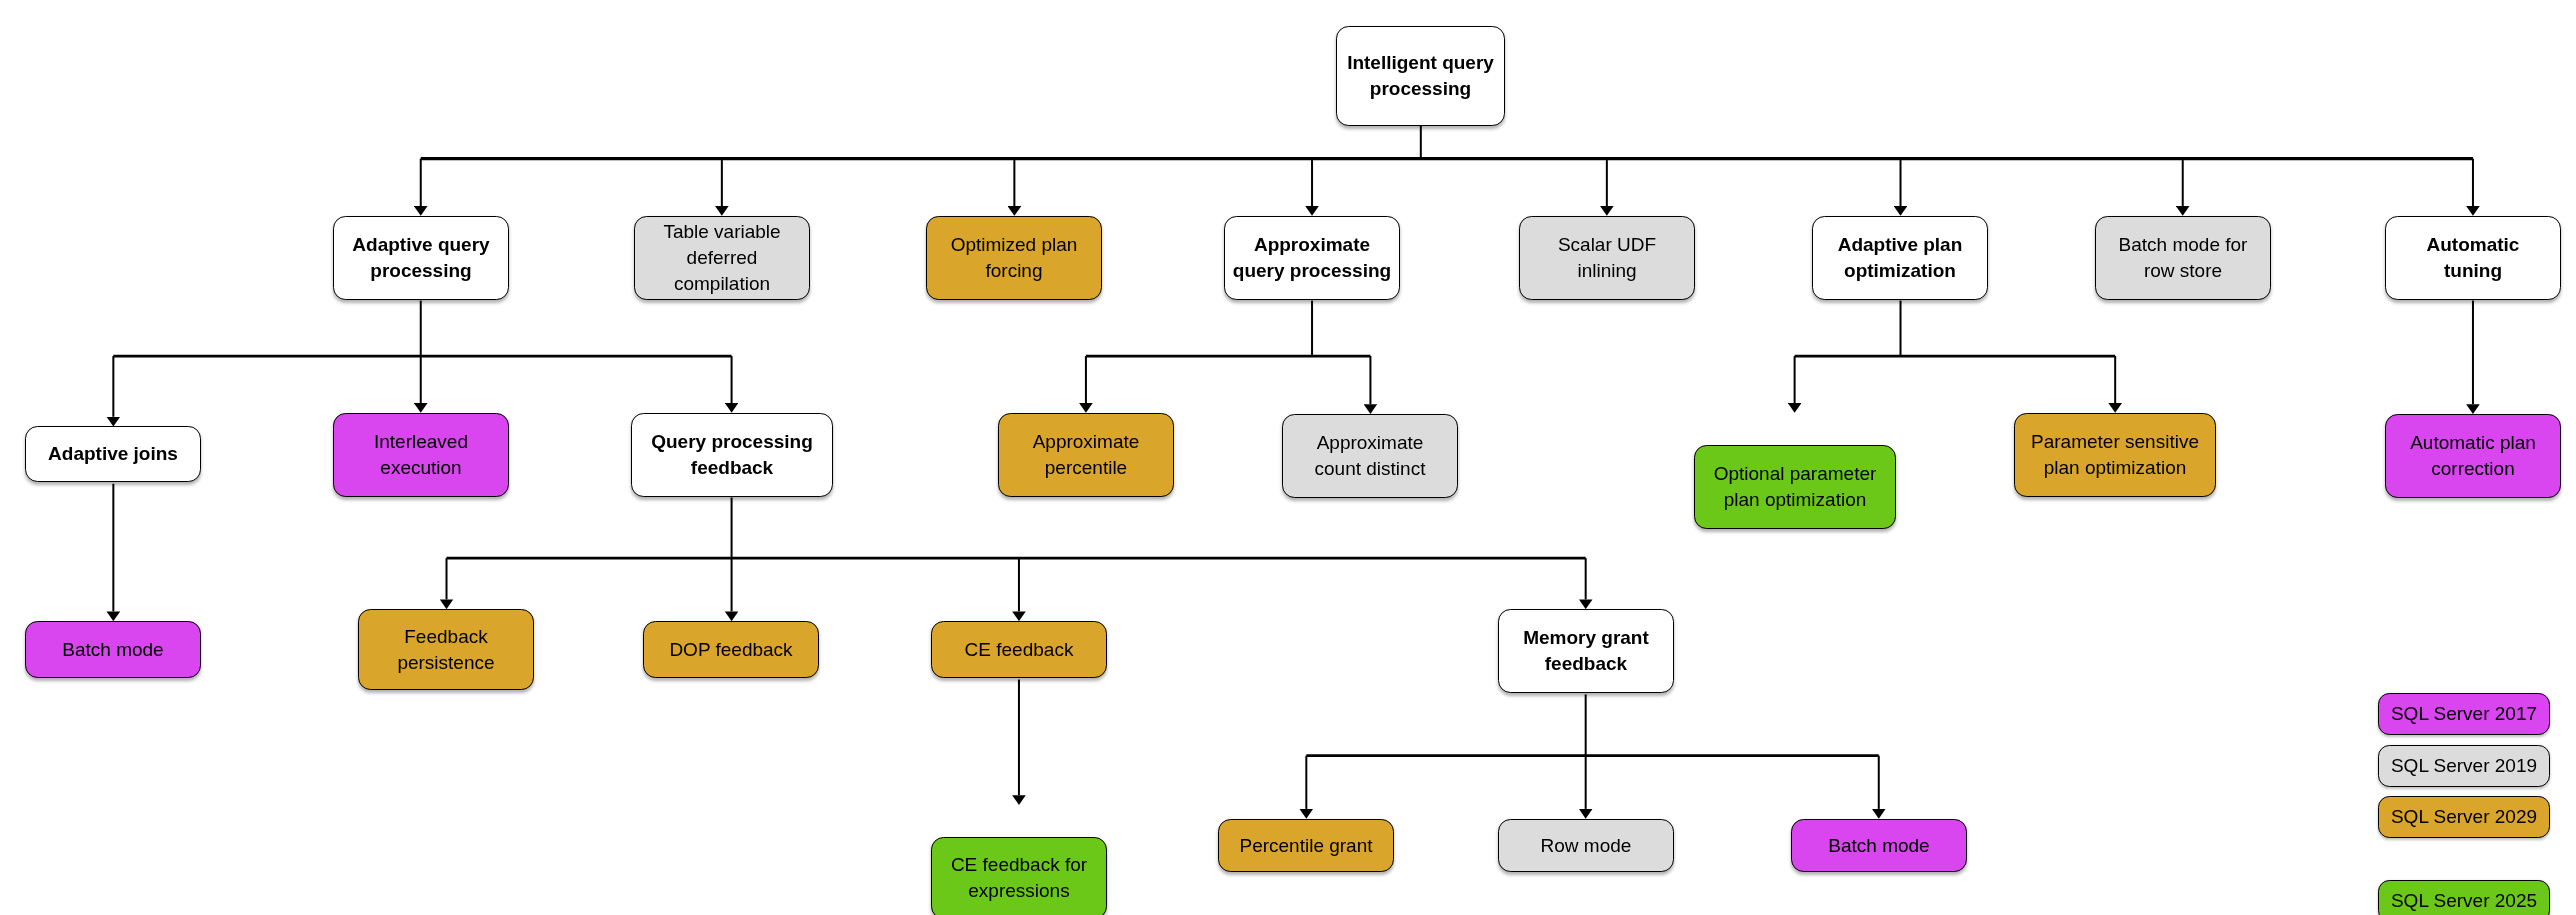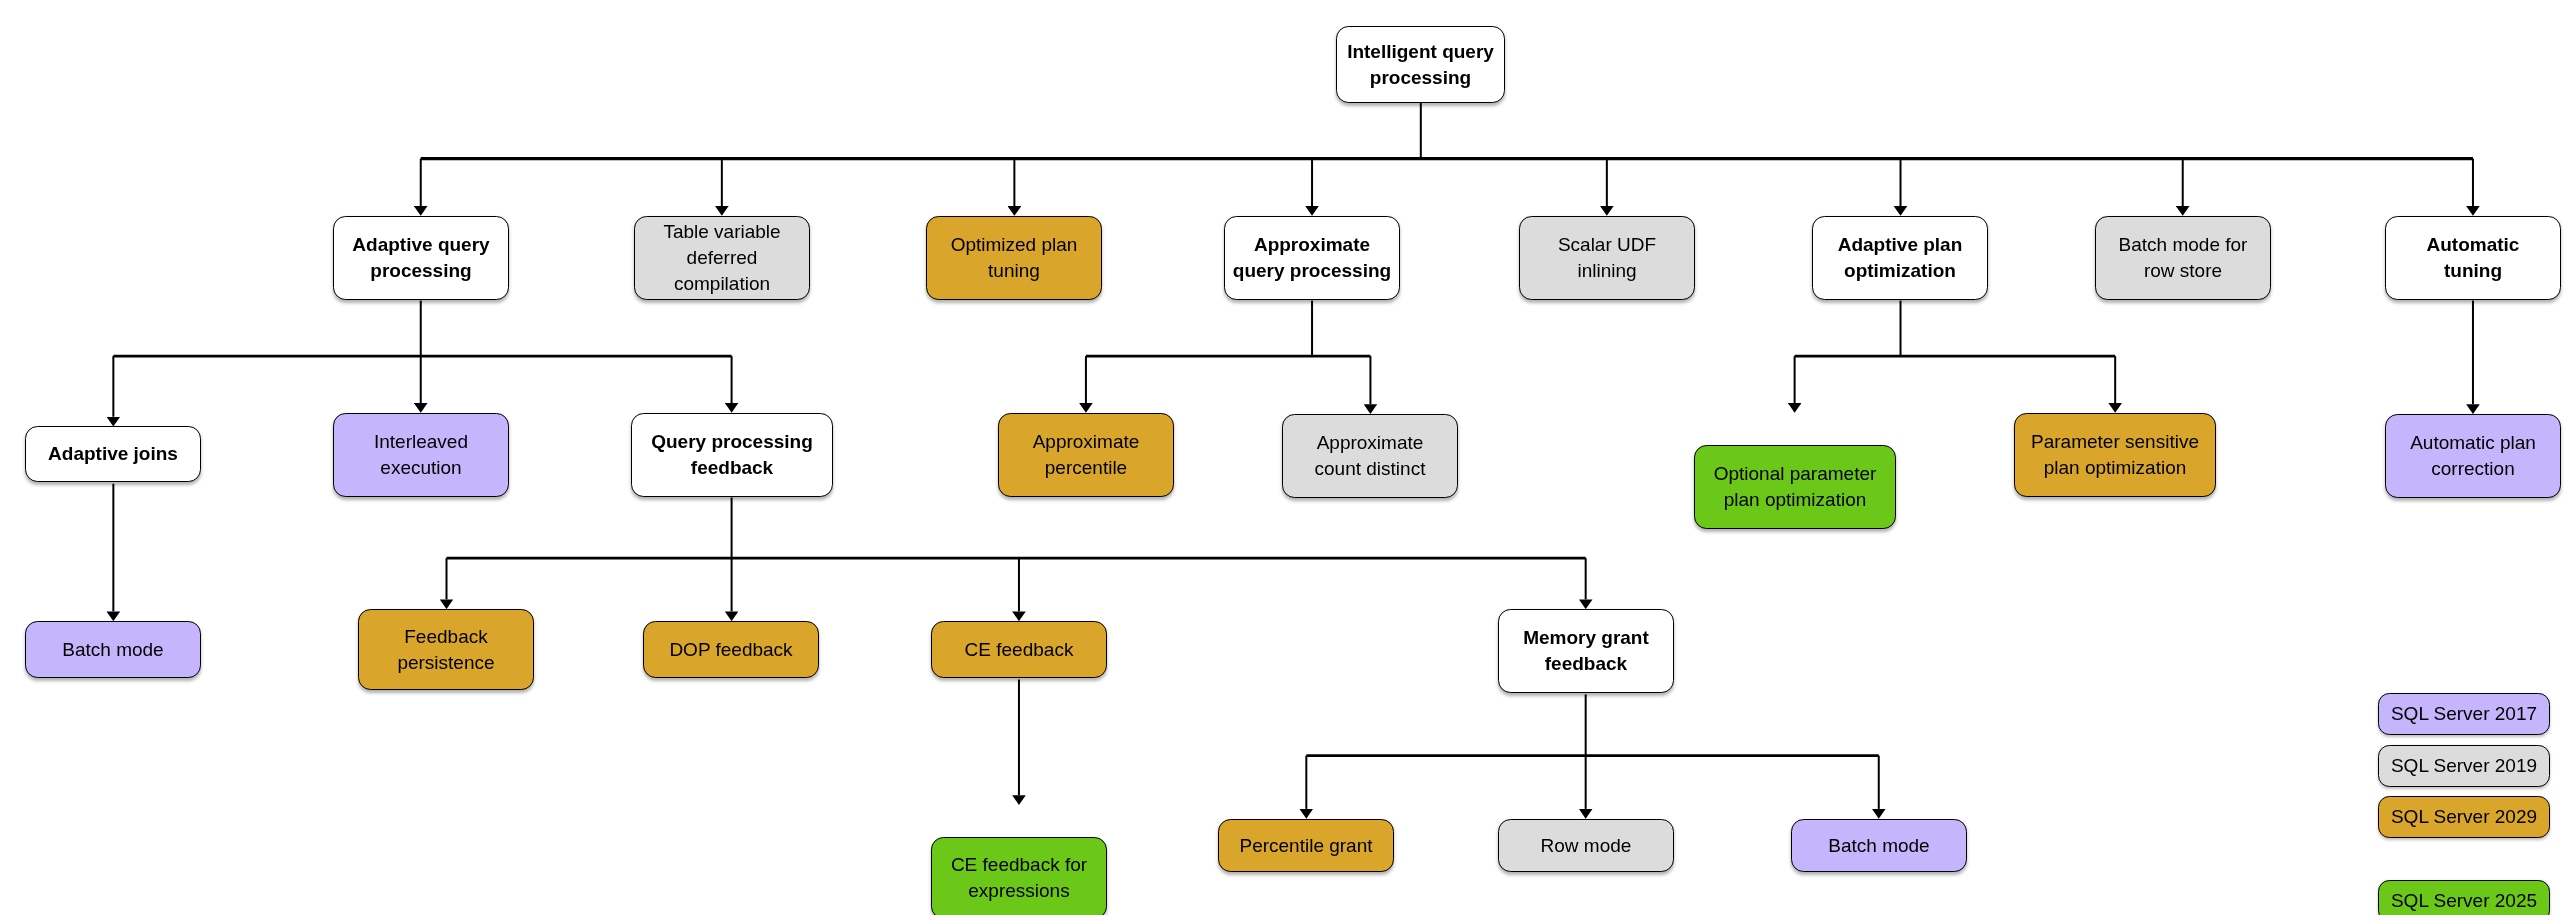--- a/index.html
+++ b/index.html
@@ -7,21 +7,21 @@
   .stage{position:relative;width:2576px;height:916px;background:#ffffff;}
   svg.wires{position:absolute;left:0;top:0;width:2576px;height:916px;}
   .node{
     position:absolute;display:flex;align-items:center;justify-content:center;
     text-align:center;border:1.7px solid #000;border-radius:12.6px;
     font-size:19px;line-height:26px;color:#000;background:#ffffff;
     box-shadow:0 2.3px 3.4px rgba(0,0,0,0.30);box-sizing:border-box;padding:0 2.3px;
   }
   .node span{white-space:pre-line;}
   .cat{font-weight:bold;background:#ffffff;}
-  .v2017{background:#c4b5fd;text-align:center;}
+  .v2017{background:#d946ef;text-align:center;}
   .v2019{background:#dcdcdc;}
   .v2022{background:#d9a62b;}
   .v2025{background:#6cc818;margin-top:32px;}
   .legend-item{
     position:absolute;left:2378px;width:172px;height:42px;
     display:flex;align-items:center;justify-content:center;
     border:1.7px solid #000;border-radius:11.4px;font-size:19px;color:#000;
     box-shadow:0 1.7px 2.9px rgba(0,0,0,0.25);box-sizing:border-box;
   }
 </style>
@@ -79,36 +79,36 @@
       <path d="M1780,1187 V1389" stroke-width="3.5" marker-end="url(#ah)"></path>
 
       <path d="M2770,1213 V1320" stroke-width="3.5"></path>
       <path d="M2282,1320 H3282" stroke-width="5"></path>
       <path d="M2282,1320 V1413" stroke-width="3.5" marker-end="url(#ah)"></path>
       <path d="M2770,1320 V1413" stroke-width="3.5" marker-end="url(#ah)"></path>
       <path d="M3282,1320 V1413" stroke-width="3.5" marker-end="url(#ah)"></path>
     </g>
   </svg>
 
-  <div class="node cat" style="left:1336px;top:26px;width:169px;height:77px">
+  <div class="node cat" style="left:1336px;top:26px;width:169px;height:100px">
       <span>Intelligent query
 processing</span>
     </div>
 
   <div class="node cat" style="left:333px;top:216px;width:176px;height:84px">
       <span>Adaptive query
 processing</span>
     </div>
   <div class="node v2019" style="left:634px;top:216px;width:176px;height:84px">
       <span>Table variable
 deferred compilation</span>
     </div>
   <div class="node v2022" style="left:926px;top:216px;width:176px;height:84px">
       <span>Optimized plan
-tuning</span>
+forcing</span>
     </div>
   <div class="node cat" style="left:1224px;top:216px;width:176px;height:84px">
       <span>Approximate
 query processing</span>
     </div>
   <div class="node v2019" style="left:1519px;top:216px;width:176px;height:84px">
       <span>Scalar UDF
 inlining</span>
     </div>
   <div class="node cat" style="left:1812px;top:216px;width:176px;height:84px">

